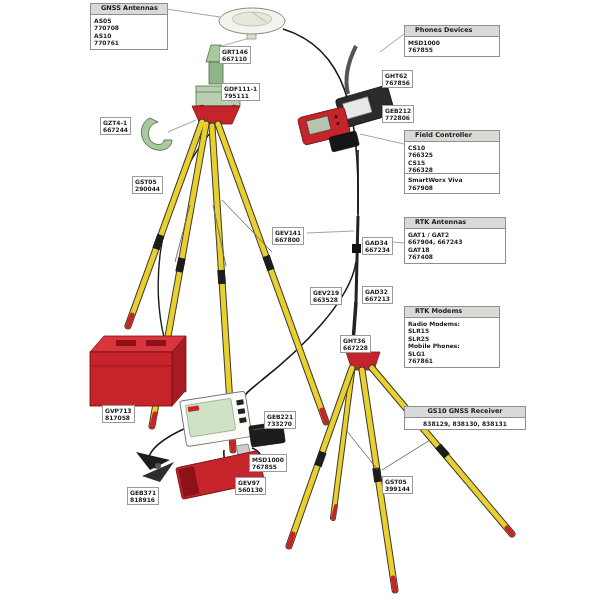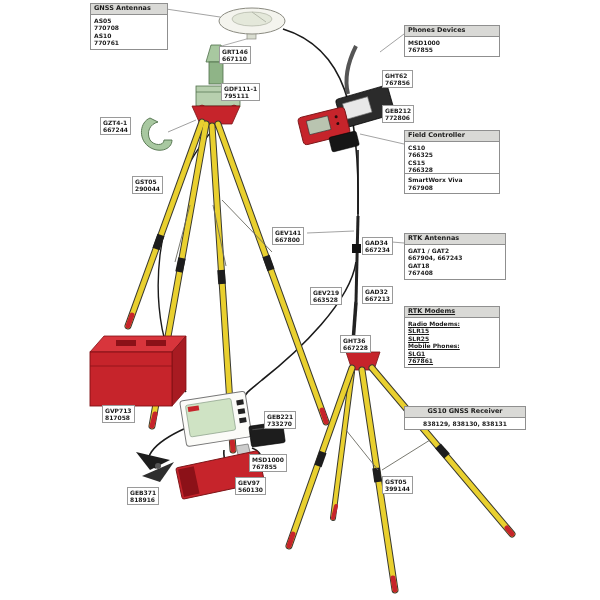--- a/index.html
+++ b/index.html
@@ -4,21 +4,21 @@
 <style>
   html,body{margin:0;padding:0;background:#fff;}
   #stage{position:relative;width:600px;height:600px;background:#ffffff;overflow:hidden;
          font-family:"DejaVu Sans",sans-serif;}
   #art{position:absolute;left:0;top:0;}
   .plabel{position:absolute;background:#fff;border:1px solid #9a9a9a;padding:1px 2px;
           font:bold 6px/7px "DejaVu Sans",sans-serif;color:#1a1a1a;white-space:nowrap;z-index:5;}
   .callout{position:absolute;background:#fff;border:1px solid #8f8f8f;color:#1a1a1a;z-index:5;
            font:6px/7.5px "DejaVu Sans",sans-serif;}
   .callout .hdr{background:#d9d9d6;border-bottom:1px solid #8f8f8f;font-weight:bold;
-                font-size:6.5px;padding:1px 3px;white-space:nowrap;}
+                font-size:6.5px;padding:1px 10px;white-space:nowrap;}
   .callout .bd{padding:2px 3px;}
   .callout .ln{white-space:nowrap;font-weight:bold;}
 </style>
 </head>
 <body>
 
 <div id="stage">
 
 <svg id="art" width="600" height="600" viewBox="0 0 600 600">
 
@@ -216,30 +216,30 @@
           <div class="ln">CS15</div>
           <div class="ln">766328</div>
         </div>
       </div>
       <div class="callout" style="left: 404px; top: 173px; width: 94px;">
         <div class="bd">
           <div class="ln">SmartWorx Viva</div>
           <div class="ln">767908</div>
         </div>
       </div>
-      <div class="callout" style="left: 404px; top: 217px; width: 100px; margin-top: 16px;">
+      <div class="callout" style="left: 404px; top: 217px; width: 100px;">
         <div class="hdr">RTK Antennas</div>
         <div class="bd">
           <div class="ln">GAT1 / GAT2</div>
           <div class="ln">667904, 667243</div>
           <div class="ln">GAT18</div>
           <div class="ln">767408</div>
         </div>
       </div>
-      <div class="callout" style="left: 404px; top: 306px; width: 94px; text-decoration: underline;">
+      <div class="callout" style="left: 404px; top: 306px; width: 94px;">
         <div class="hdr">RTK Modems</div>
         <div class="bd">
           <div class="ln">Radio Modems:</div>
           <div class="ln">SLR15</div>
           <div class="ln">SLR25</div>
           <div class="ln">Mobile Phones:</div>
           <div class="ln">SLG1</div>
           <div class="ln">767861</div>
         </div>
       </div>

